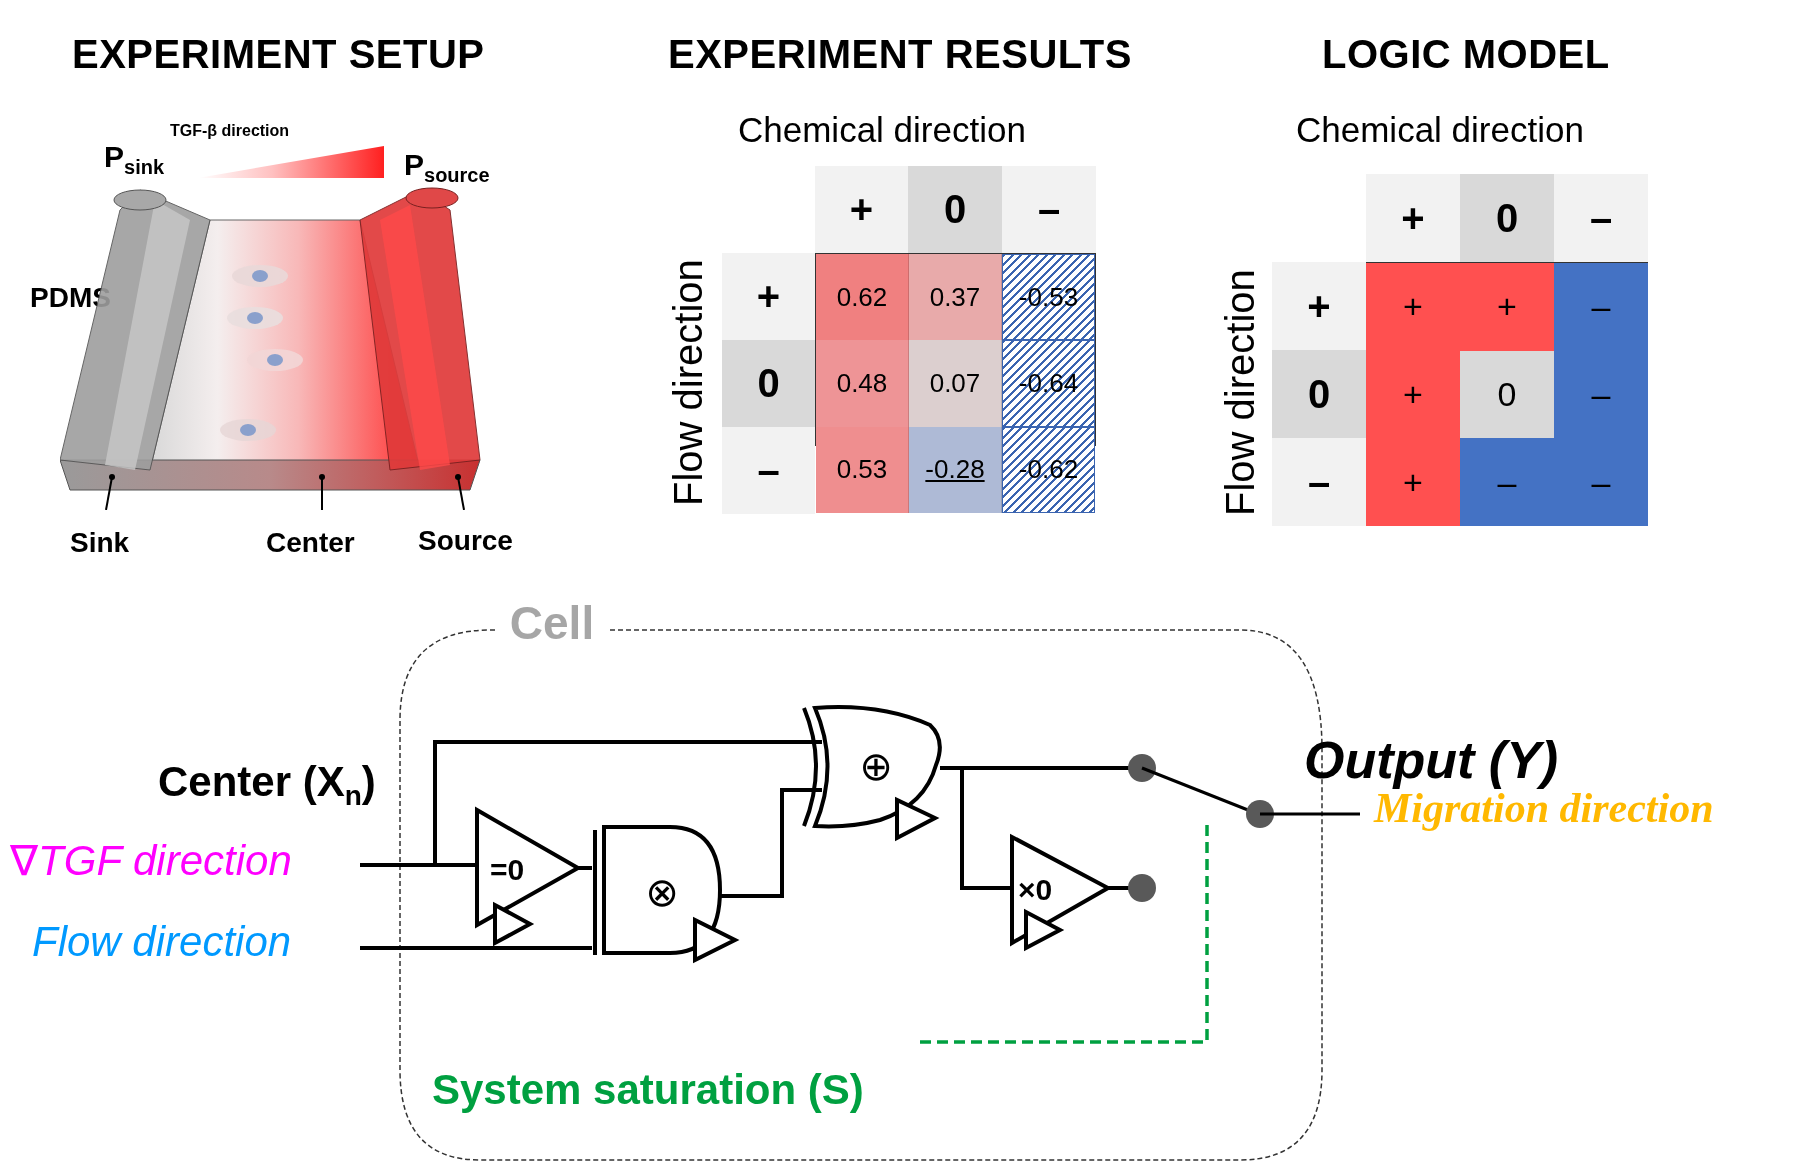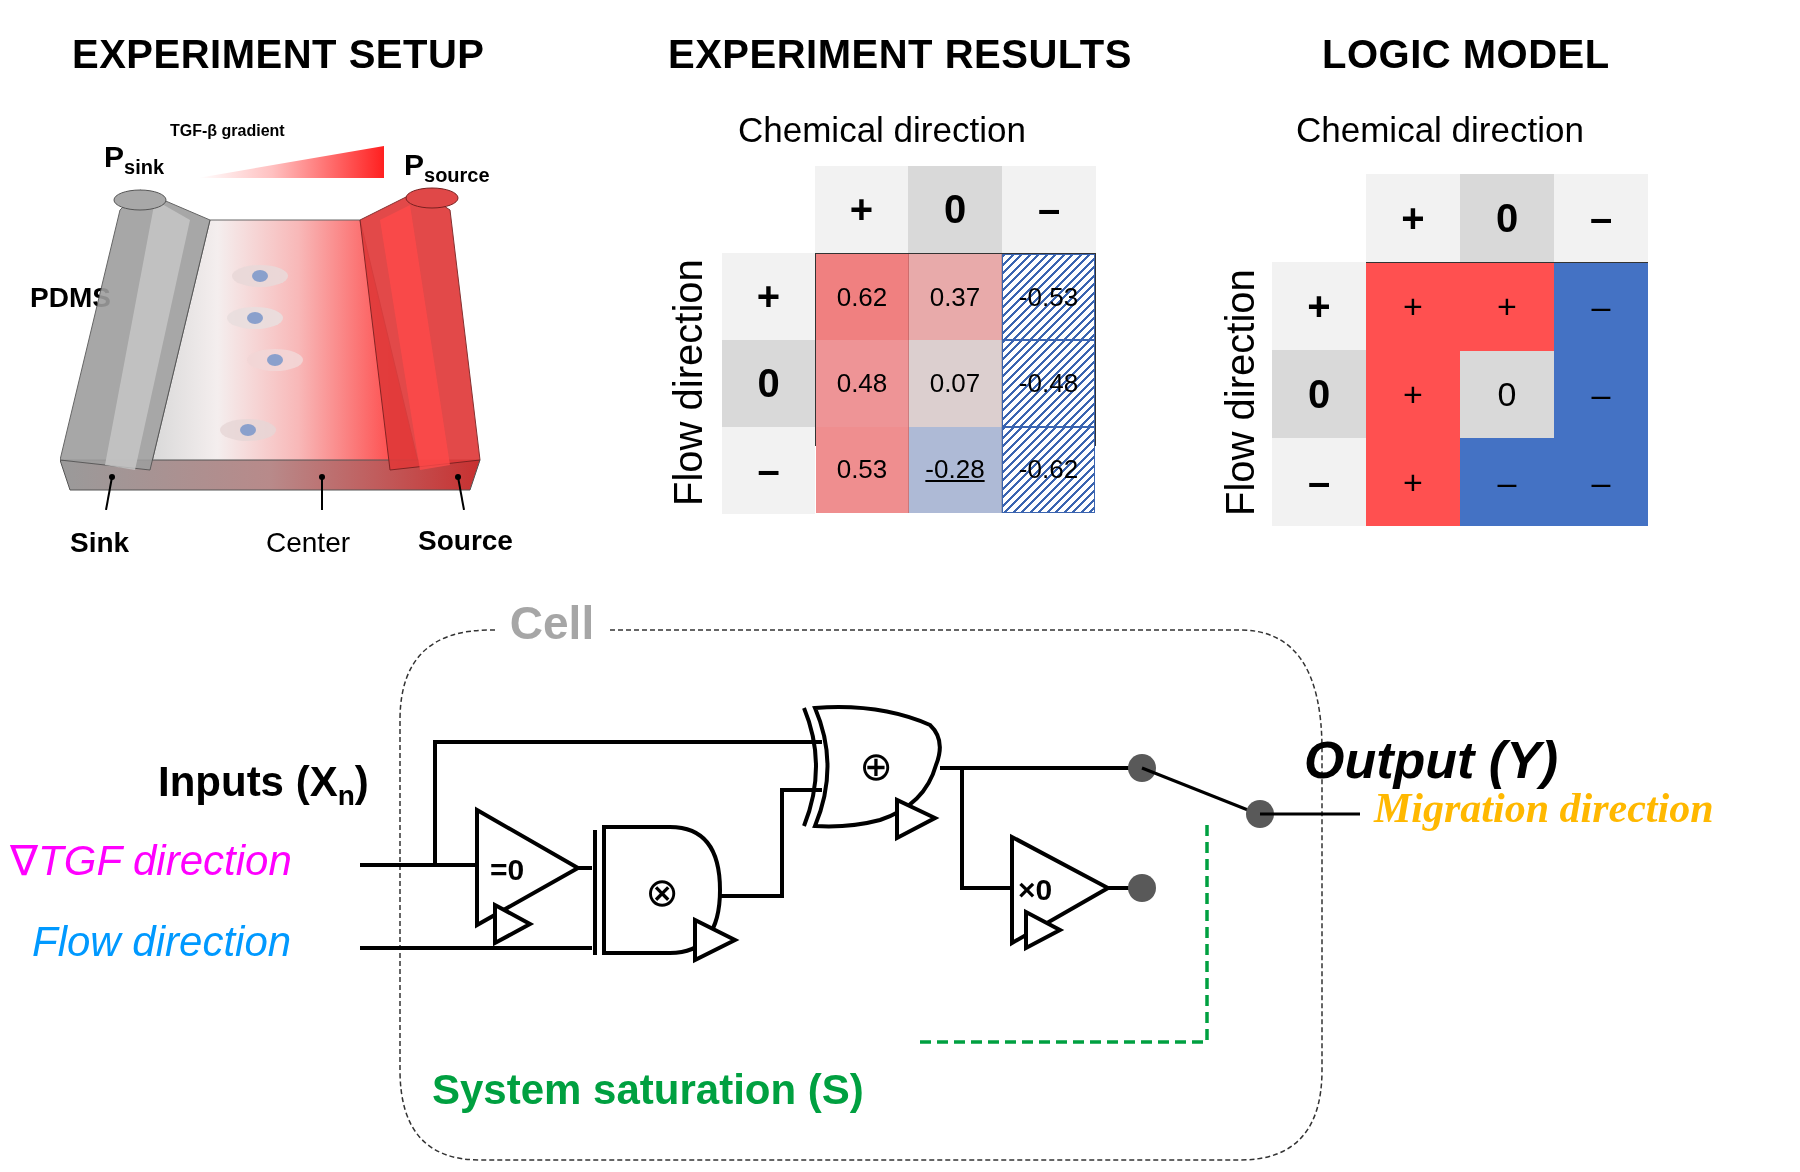--- a/index.html
+++ b/index.html
@@ -13,21 +13,21 @@
   .hdr { font-weight:bold; font-size:40px; }
   .val { font-size:26px; }
   .lm { font-size:34px; }
   svg text { font-family:"Liberation Sans", "DejaVu Sans", sans-serif; }
 </style>
 </head>
 <body>
 
 <div class="abs section-title" style="left:72px; top:32px;">EXPERIMENT SETUP</div>
 
-<div class="abs" style="left:170px; top:122px; font-size:16px; font-weight:bold;">TGF-β gradient</div>
+<div class="abs" style="left:170px; top:122px; font-size:16px; font-weight:bold;">TGF-β direction</div>
 <div class="abs" style="left:198px; top:146px; width:186px; height:32px;
             background:linear-gradient(to right,#ffffff 0%,#ffc0c0 40%,#ff2020 100%);
             clip-path:polygon(0 100%,100% 0,100% 100%);"></div>
 
 <div class="abs" style="left:104px; top:140px; font-size:30px; font-weight:bold;">
   <span>P</span><sub style="font-size:20px;">sink</sub>
 </div>
 <div class="abs" style="left:404px; top:148px; font-size:30px; font-weight:bold;">
   <span>P</span><sub style="font-size:20px;">source</sub>
 </div>
@@ -74,21 +74,21 @@
 
   <circle cx="52" cy="297" r="3" fill="#000"></circle>
   <line x1="52" y1="297" x2="46" y2="330" stroke="#000" stroke-width="2"></line>
   <circle cx="262" cy="297" r="3" fill="#000"></circle>
   <line x1="262" y1="297" x2="262" y2="330" stroke="#000" stroke-width="2"></line>
   <circle cx="398" cy="297" r="3" fill="#000"></circle>
   <line x1="398" y1="297" x2="404" y2="330" stroke="#000" stroke-width="2"></line>
 </svg>
 
 <div class="abs" style="left:70px; top:527px; font-size:28px; font-weight:bold;">Sink</div>
-<div class="abs" style="left:266px; top:527px; font-size:28px; font-weight:normal;">Center</div>
+<div class="abs" style="left:266px; top:527px; font-size:28px; font-weight:bold;">Center</div>
 <div class="abs" style="left:418px; top:525px; font-size:28px; font-weight:bold;">Source</div>
 
 <div class="abs section-title" style="left:668px; top:32px;">EXPERIMENT RESULTS</div>
 <div class="abs sub-title" style="left:738px; top:110px;">Chemical direction</div>
 <div class="abs axis-v" style="left:666px; top:506px;">Flow direction</div>
 
 <div class="abs" style="left:722px; top:166px; width:380px; height:350px;">
   <div class="cell" style="left:0; top:0; width:93px; height:87px; background:#ffffff;"></div>
   <div class="cell hdr" style="left:93px; top:0; width:93px; height:87px; background:#f2f2f2;">+</div>
   <div class="cell hdr" style="left:186px; top:0; width:94px; height:87px; background:#d9d9d9;">0</div>
@@ -97,21 +97,21 @@
   <div class="cell hdr" style="left:0; top:87px; width:93px; height:87px; background:#f2f2f2;">+</div>
   <div class="cell hdr" style="left:0; top:174px; width:93px; height:87px; background:#d9d9d9;">0</div>
   <div class="cell hdr" style="left:0; top:261px; width:93px; height:87px; background:#f2f2f2;">–</div>
 
   <div id="results-grid" class="abs" style="left:93px; top:87px; width:281px; height:193px; border:1.5px solid #333; box-sizing:border-box;">
       <div class="cell val" style="left: 0px; top: 0px; width: 93px; height: 86.3333px; background: rgb(240, 128, 128); border-right: 1px solid rgba(0, 0, 0, 0.15);">0.62</div>
       <div class="cell val" style="left: 93px; top: 0px; width: 93px; height: 86.3333px; background: rgb(232, 170, 170); border-right: 1px solid rgba(0, 0, 0, 0.15);">0.37</div>
       <div class="cell val" style="left: 186px; top: 0px; width: 93px; height: 86.3333px; background: repeating-linear-gradient(135deg, rgb(58, 100, 176) 0px, rgb(58, 100, 176) 2px, rgb(255, 255, 255) 2px, rgb(255, 255, 255) 6px); border: 1px solid rgb(58, 100, 176);">-0.53</div>
       <div class="cell val" style="left: 0px; top: 86.3333px; width: 93px; height: 86.3333px; background: rgb(238, 148, 150); border-right: 1px solid rgba(0, 0, 0, 0.15);">0.48</div>
       <div class="cell val" style="left: 93px; top: 86.3333px; width: 93px; height: 86.3333px; background: rgb(220, 207, 207); border-right: 1px solid rgba(0, 0, 0, 0.15);">0.07</div>
-      <div class="cell val" style="left: 186px; top: 86.3333px; width: 93px; height: 86.3333px; background: repeating-linear-gradient(135deg, rgb(58, 100, 176) 0px, rgb(58, 100, 176) 2px, rgb(255, 255, 255) 2px, rgb(255, 255, 255) 6px); border: 1px solid rgb(58, 100, 176);">-0.48</div>
+      <div class="cell val" style="left: 186px; top: 86.3333px; width: 93px; height: 86.3333px; background: repeating-linear-gradient(135deg, rgb(58, 100, 176) 0px, rgb(58, 100, 176) 2px, rgb(255, 255, 255) 2px, rgb(255, 255, 255) 6px); border: 1px solid rgb(58, 100, 176);">-0.64</div>
       <div class="cell val" style="left: 0px; top: 172.667px; width: 93px; height: 86.3333px; background: rgb(239, 142, 143); border-right: 1px solid rgba(0, 0, 0, 0.15);">0.53</div>
       <div class="cell val" style="left: 93px; top: 172.667px; width: 93px; height: 86.3333px; background: rgb(174, 186, 214); border-right: 1px solid rgba(0, 0, 0, 0.15); text-decoration: underline;">-0.28</div>
       <div class="cell val" style="left: 186px; top: 172.667px; width: 93px; height: 86.3333px; background: repeating-linear-gradient(135deg, rgb(58, 100, 176) 0px, rgb(58, 100, 176) 2px, rgb(255, 255, 255) 2px, rgb(255, 255, 255) 6px); border: 1px solid rgb(58, 100, 176);">-0.62</div>
     </div>
 </div>
 
 <div class="abs section-title" style="left:1322px; top:32px;">LOGIC MODEL</div>
 <div class="abs sub-title" style="left:1296px; top:110px;">Chemical direction</div>
 <div class="abs axis-v" style="left:1218px; top:516px;">Flow direction</div>
 
@@ -182,21 +182,21 @@
   <circle cx="1142" cy="178" r="14" fill="#595959"></circle>
   <circle cx="1142" cy="298" r="14" fill="#595959"></circle>
   <line x1="1142" y1="178" x2="1258" y2="224" stroke="#000" stroke-width="3"></line>
   <circle cx="1260" cy="224" r="14" fill="#595959"></circle>
   <line x1="1260" y1="224" x2="1360" y2="224" stroke="#000" stroke-width="3"></line>
 
   <polyline points="920,452 1207,452 1207,230" fill="none" stroke="#00a040" stroke-width="3.5" stroke-dasharray="11,6"></polyline>
 </svg>
 
 <div class="abs" style="left:158px; top:758px; font-size:42px; font-weight:bold; white-space:nowrap;">
-  <span>Inputs (X</span><sub style="font-size:28px;">n</sub><span>)</span>
+  <span>Center (X</span><sub style="font-size:28px;">n</sub><span>)</span>
 </div>
 <div class="abs" style="left:10px; top:836px; font-size:42px; font-style:italic; color:#ff00ff; white-space:nowrap;">∇TGF direction</div>
 <div class="abs" style="left:32px; top:918px; font-size:42px; font-style:italic; color:#0099ff; white-space:nowrap;">Flow direction</div>
 
 <div class="abs" style="left:1304px; top:730px; font-size:52px; font-weight:bold; white-space:nowrap;font-style:italic;">Output (Y)</div>
 <div class="abs" style="left:1374px; top:784px; font-size:42px; font-weight:bold; font-style:italic; color:#ffb800; white-space:nowrap;font-family:Liberation Serif, serif;">Migration direction</div>
 
 <div class="abs" style="left:432px; top:1066px; font-size:42px; font-weight:bold; color:#00a040; white-space:nowrap;">System saturation (S)</div>
 
 </body></html>

